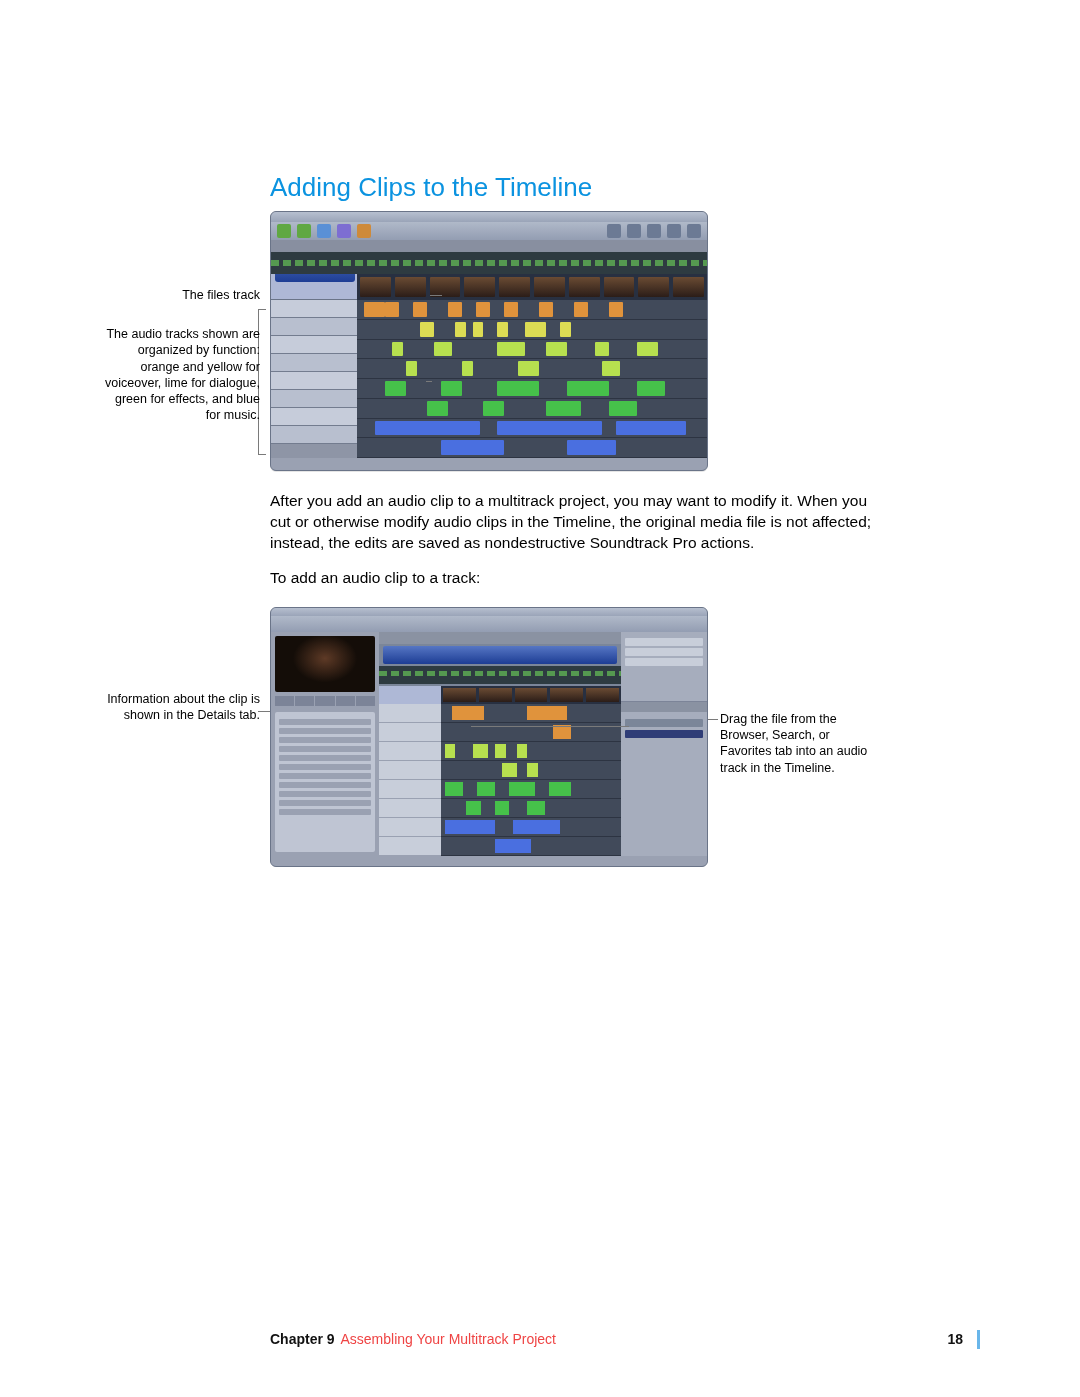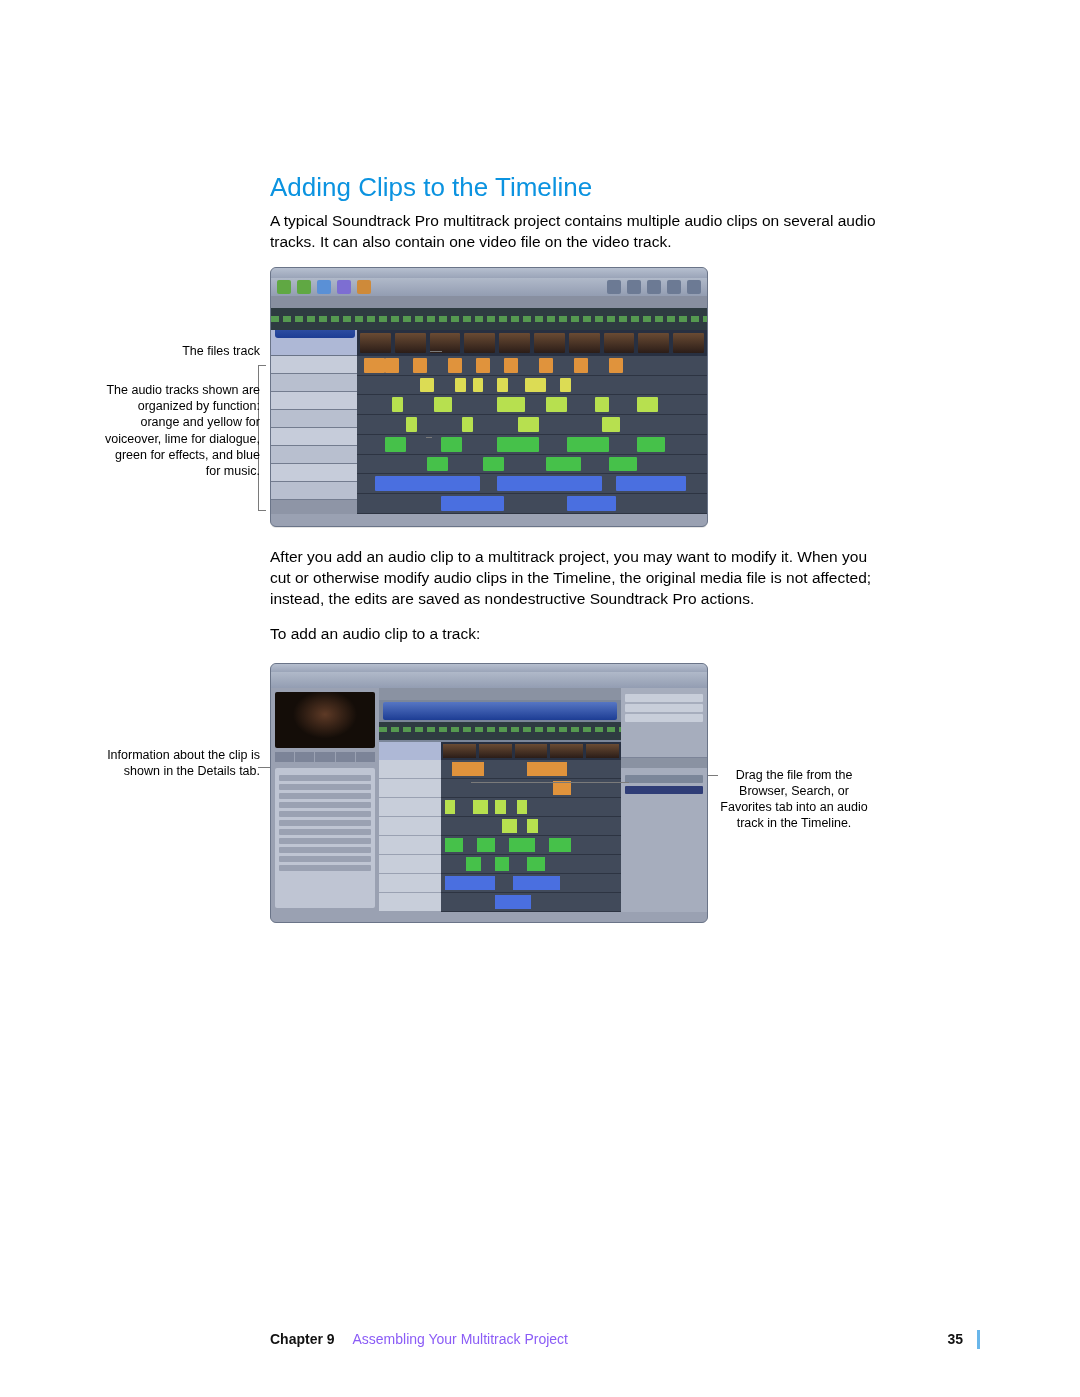--- a/index.html
+++ b/index.html
@@ -24,21 +24,21 @@
     text-align: right;
     color: #000;
     line-height: 1.3;
     right: 100%;
     padding-right: 10px;
     width: 170px;
   }
   .callout-right {
     position: absolute;
     font-size: 12.5px;
-    text-align: center;
+    text-align: left;
     color: #000;
     line-height: 1.3;
     left: 100%;
     padding-left: 12px;
     width: 160px;
   }
   .callout-line-h {
     position: absolute;
     height: 1px;
     background: #7a7a7a;
@@ -135,31 +135,30 @@
   .subhead { font-weight: 400; font-size: 15.5px; margin: 14px 0 4px; }
   ul.steps { list-style: none; padding-left: 18px; font-size:15.5px; }
   ul.steps li::before { content:"■"; color:#0b93e0; font-size:10px; position:relative; top:-2px; margin-left:-18px; margin-right:8px; }
   .footer {
     position:absolute; bottom:48px; left:270px; right:100px;
     display:flex; justify-content:space-between; font-size:14px;
     border-top:none;
   }
   .footer .left { color:#111; }
   .footer .left strong { font-weight:700; }
-  .footer .chapter-title { color:#8b5cf6; margin-left:14px; }
+  .footer .chapter-title { color:#ef4444; margin-left:2px; }
   .footer .right { color:#111; font-weight:700; padding-right:4px; border-right:3px solid #69b6ea; }
   .footer .right span { padding-right:10px; }
 </style>
 </head>
 <body>
 
 <div class="page">
   <div class="content-col">
     <h2 class="heading">Adding Clips to the Timeline</h2>
-    <p class="body">A typical Soundtrack Pro multitrack project contains multiple audio clips on several audio tracks. It can also contain one video file on the video track.</p>
 
     <div class="figure-wrap">
       <div class="fig1">
         <div class="titlebar"></div>
         <div class="toolbar">
           <div class="tbtn"></div>
           <div class="tbtn"></div>
           <div class="tbtn b2"></div>
           <div class="tbtn b3"></div>
           <div class="tbtn b4"></div>
@@ -400,15 +399,15 @@
       <div class="callout-right" style="top:104px;">Drag the file from the Browser, Search, or Favorites tab into an audio track in the Timeline.</div>
       <div class="callout-line-h" style="top:112px; left:438px; width:10px;"></div>
     </div>
   </div>
 
   <div class="footer">
     <div class="left">
       <strong>Chapter 9</strong>
       <span class="chapter-title">Assembling Your Multitrack Project</span>
     </div>
-    <div class="right"><span>35</span></div>
+    <div class="right"><span>18</span></div>
   </div>
 </div>
 
 </body></html>

